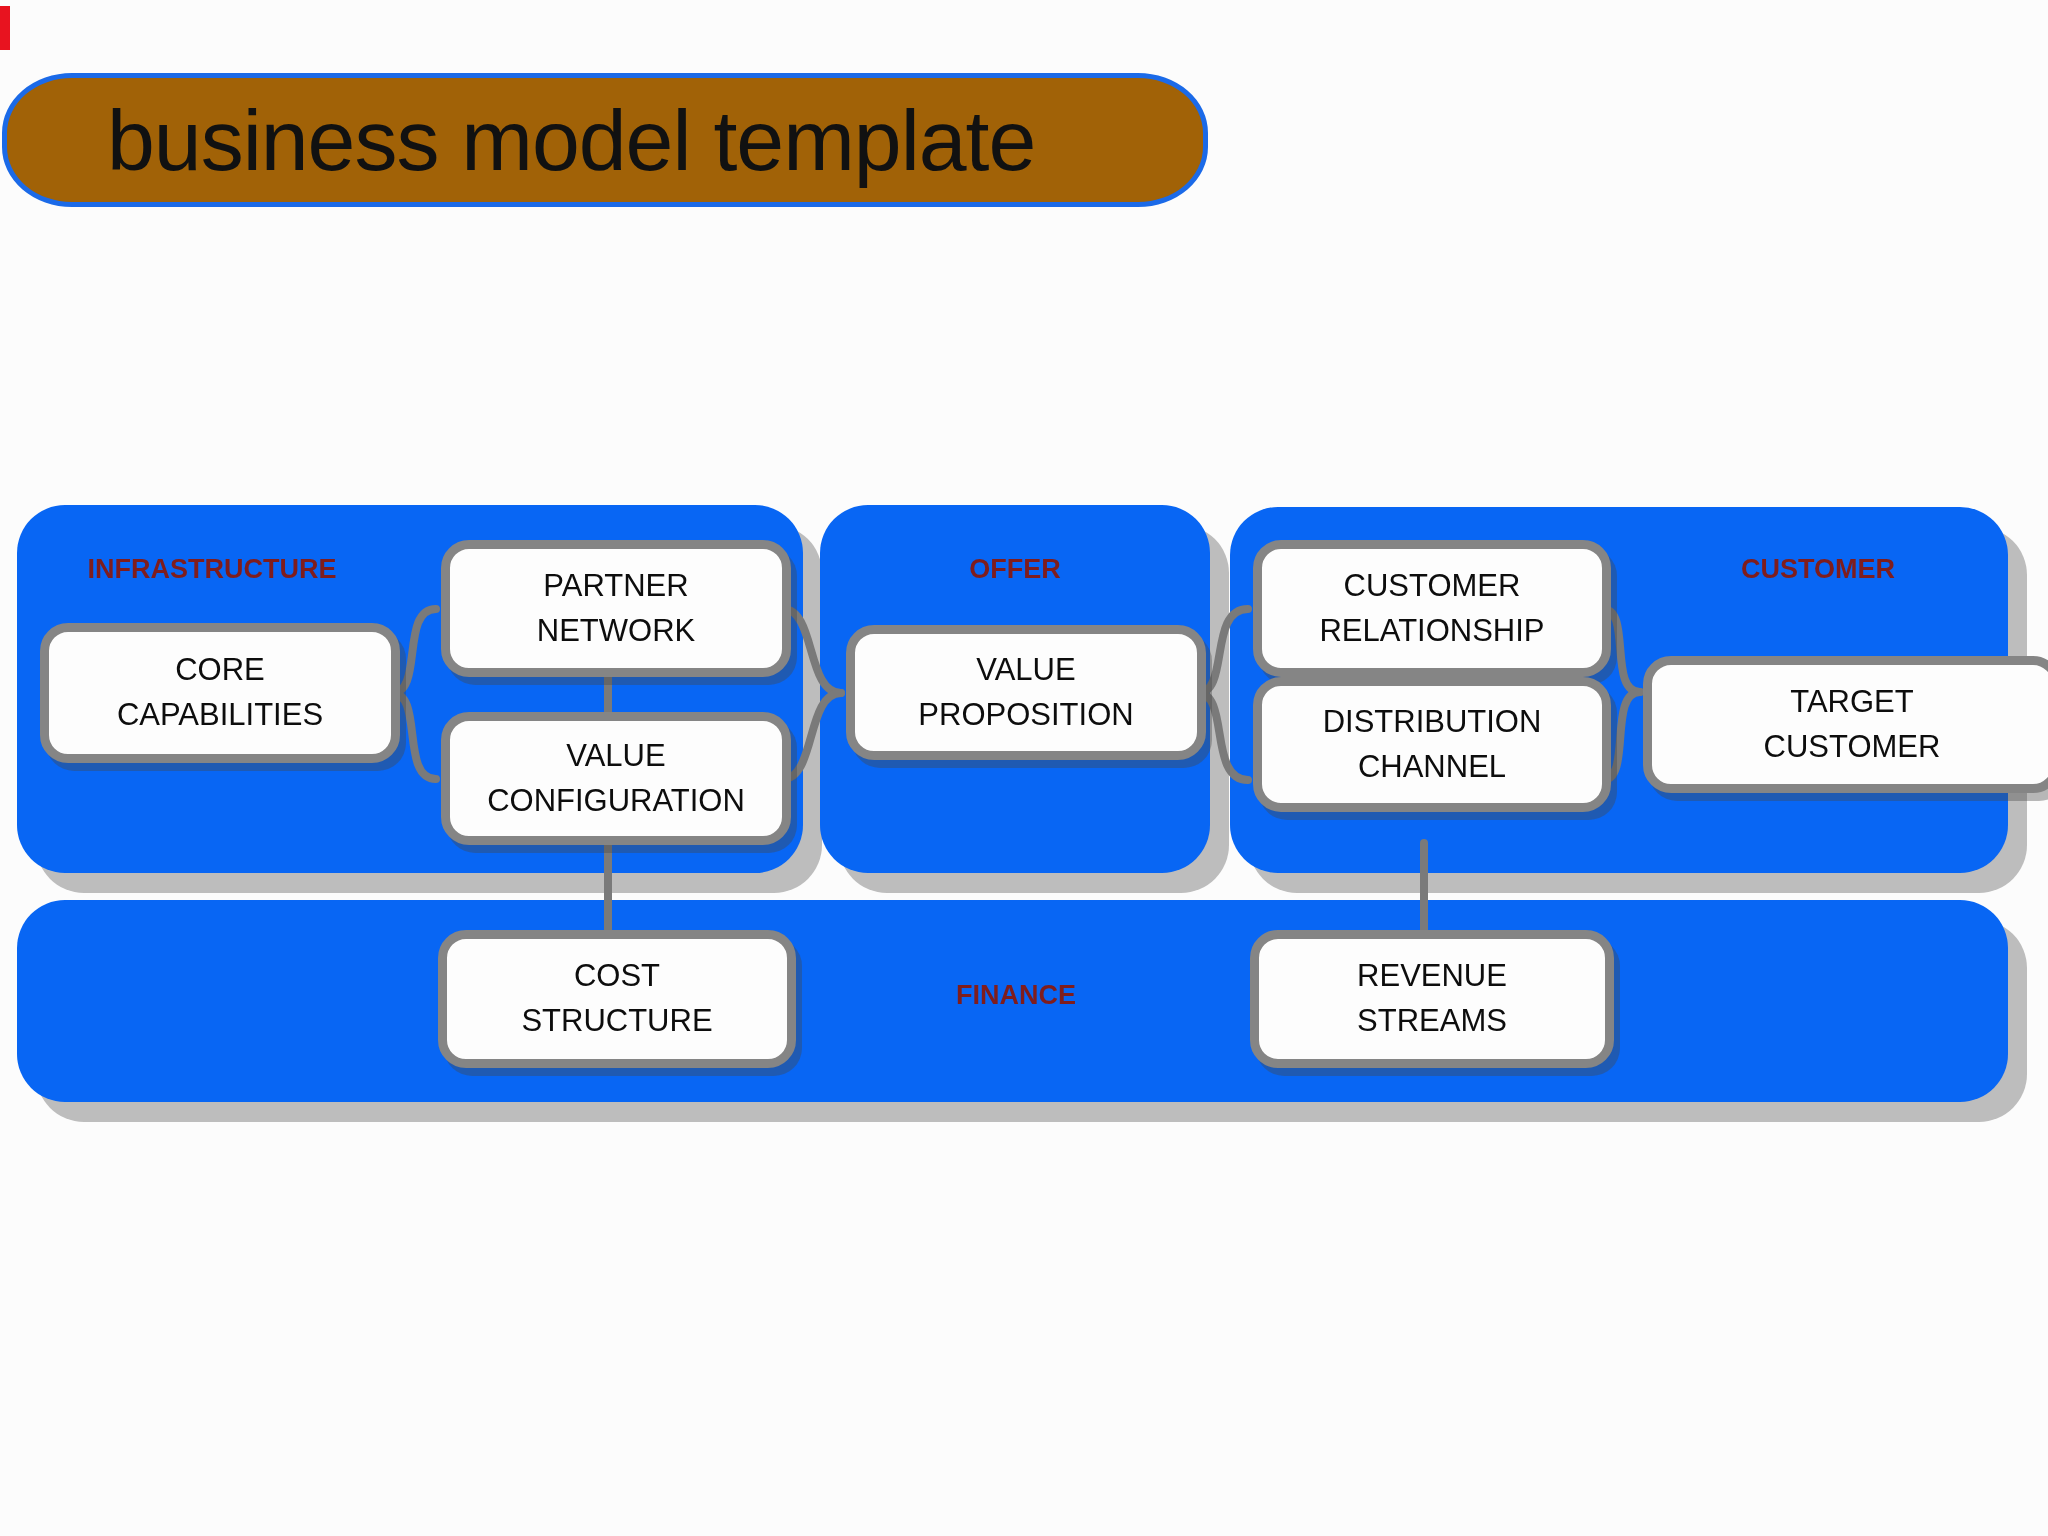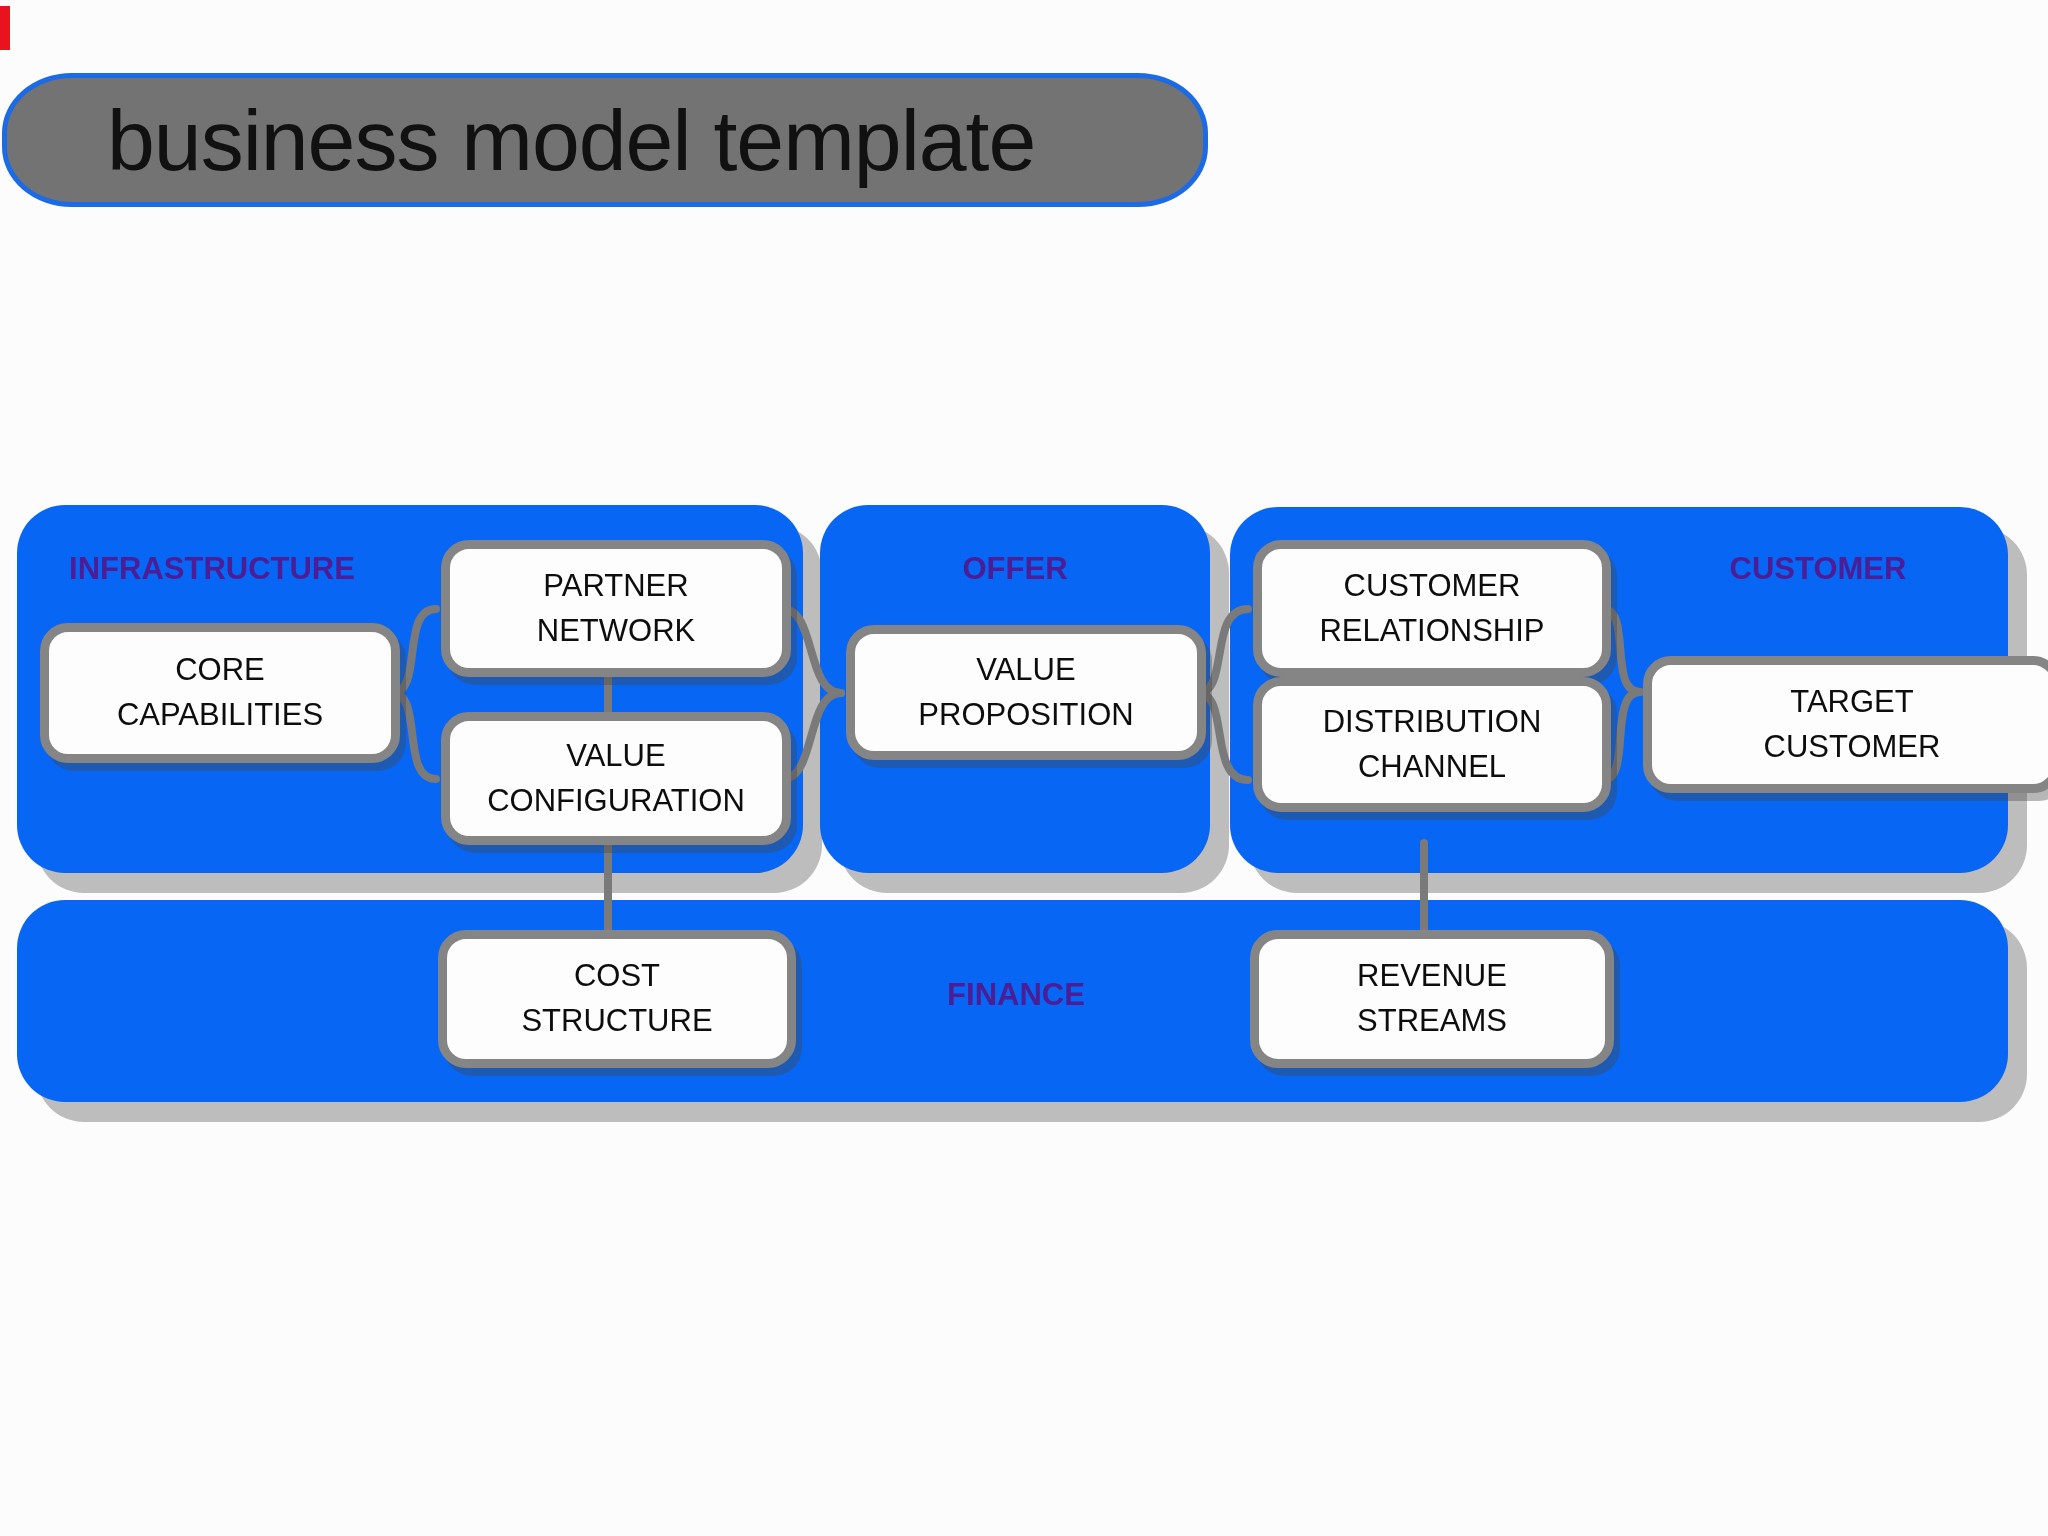--- a/index.html
+++ b/index.html
@@ -27,21 +27,21 @@
     width: 10px; height: 44px;
     background: var(--corner-red, #e8131f);
   }
 
   
   .title-box {
     position: absolute;
     left: 2px; top: 73px;
     width: 1206px; height: 134px;
     box-sizing: border-box;
-    background: #737373;
+    background: #a16207;
     border: 5px solid var(--title-border-blue, #1b6ae8);
     border-radius: 70px / 60px;
     display: flex;
     align-items: center;
   }
   .title-text {
     padding-left: 100px;
     font-size: 86px;
     line-height: 1;
     color: var(--text-black, #111);
@@ -58,23 +58,23 @@
   }
   .block.infrastructure { left: 17px;   top: 505px; width: 786px;  height: 368px; }
   .block.offer          { left: 820px;  top: 505px; width: 390px;  height: 368px; }
   .block.customer       { left: 1230px; top: 507px; width: 778px;  height: 366px; }
   .block.finance        { left: 17px;   top: 900px; width: 1991px; height: 202px; }
 
   
   .section-header {
     position: absolute;
     transform: translate(-50%, -50%);
-    font-size: 31px;
+    font-size: 27px;
     font-weight: bold;
-    color: #4c1d95;
+    color: #7f1d1d;
     letter-spacing: 0px;
     white-space: nowrap;
     z-index: 4;
   }
   .hdr-infrastructure { left: 212px;  top: 569px; }
   .hdr-offer          { left: 1015px; top: 569px; }
   .hdr-customer       { left: 1818px; top: 569px; }
   .hdr-finance        { left: 1016px; top: 995px; }
 
   

